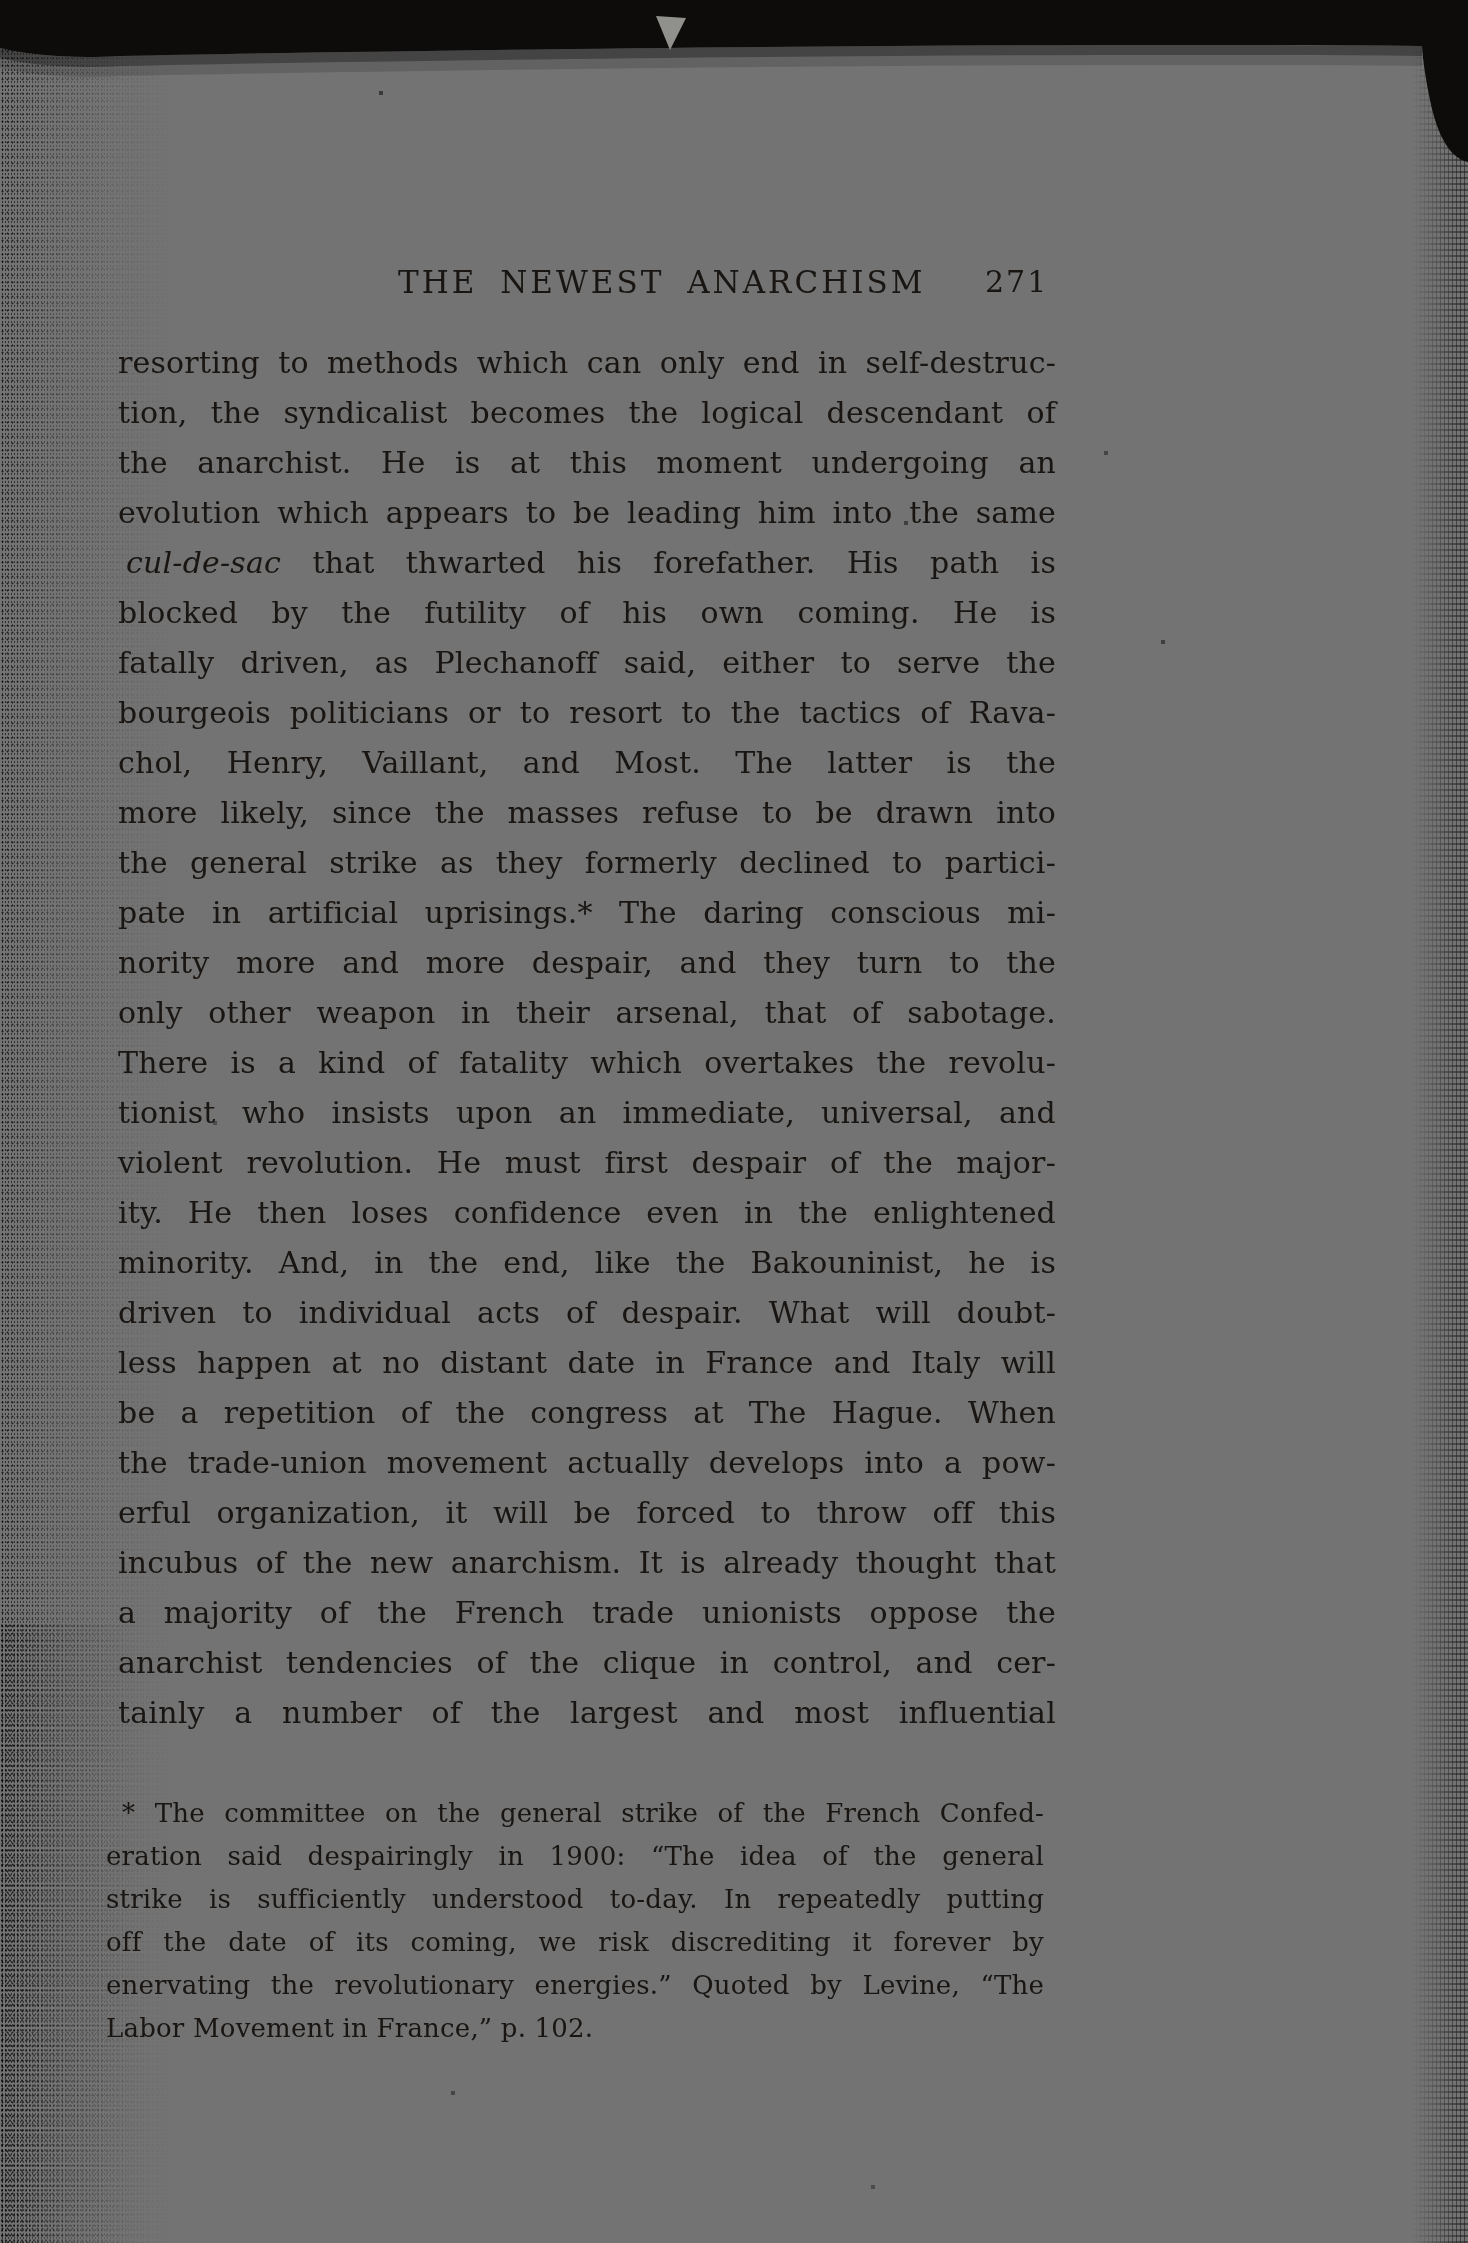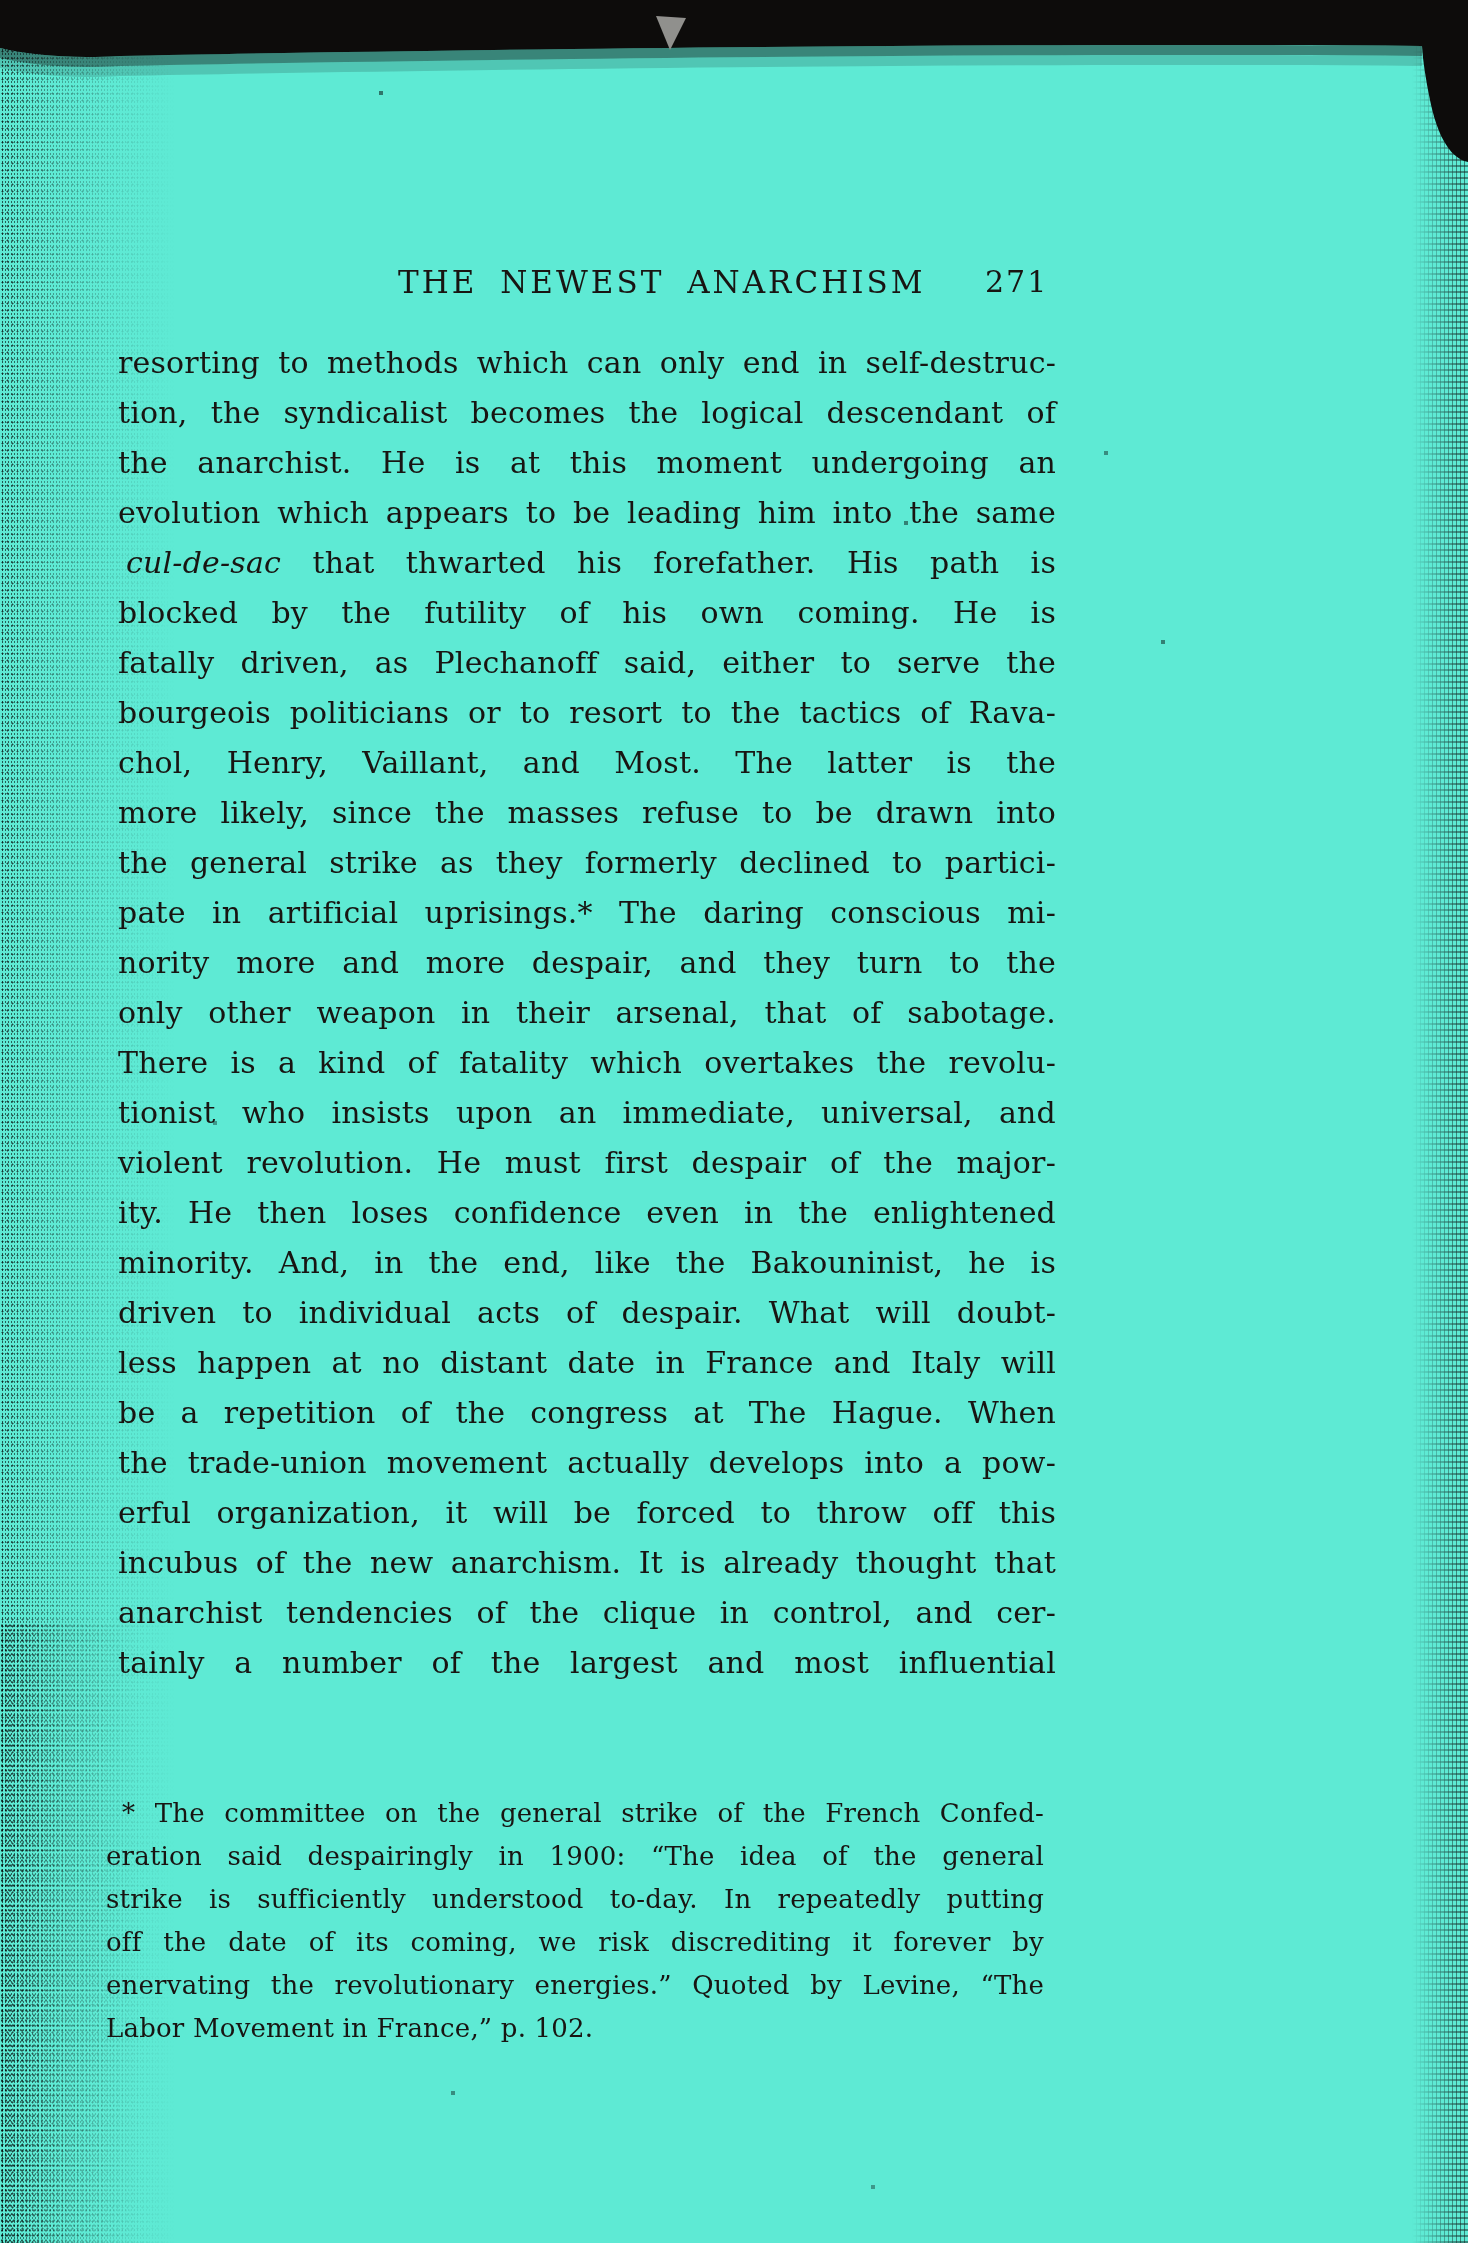--- a/index.html
+++ b/index.html
@@ -4,21 +4,21 @@
 <style>
   html, body { margin: 0; padding: 0; }
   body {
     background: #fcfcfa;
     font-family: "DejaVu Serif", "Liberation Serif", serif;
   }
   .scan {
     position: relative;
     width: 1468px;
     height: 2243px;
-    background: #5eead4;
+    background: #737373;
     overflow: hidden;
     color: #181512;
   }
 
   
   .top-band { position: absolute; top: 0; left: 0; z-index: 3; pointer-events: none; }
   .right-edge {
     position: absolute; top: 46px; right: 0; bottom: 0; width: 56px; z-index: 2;
     background-image:
       repeating-linear-gradient(90deg, rgba(10,10,10,.55) 0 1px, transparent 1px 4px),
@@ -119,20 +119,21 @@
       <div class="line"><span>tionist who insists upon an immediate, universal, and</span></div>
       <div class="line"><span>violent revolution.  He must first despair of the major-</span></div>
       <div class="line"><span>ity.  He then loses confidence even in the enlightened</span></div>
       <div class="line"><span>minority.  And, in the end, like the Bakouninist, he is</span></div>
       <div class="line"><span>driven to individual acts of despair.  What will doubt-</span></div>
       <div class="line"><span>less happen at no distant date in France and Italy will</span></div>
       <div class="line"><span>be a repetition of the congress at The Hague.  When</span></div>
       <div class="line"><span>the trade-union movement actually develops into a pow-</span></div>
       <div class="line"><span>erful organization, it will be forced to throw off this</span></div>
       <div class="line"><span>incubus of the new anarchism.  It is already thought that</span></div>
+      <div class="line"><span>a majority of the French trade unionists oppose the</span></div>
       <div class="line"><span>anarchist tendencies of the clique in control, and cer-</span></div>
       <div class="line"><span>tainly a number of the largest and most influential</span></div>
     </div>
 
   <div class="footnote-text">
       <div class="line indent"><span>* The committee on the general strike of the French Confed-</span></div>
       <div class="line"><span>eration said despairingly in 1900: “The idea of the general</span></div>
       <div class="line"><span>strike is sufficiently understood to-day.  In repeatedly putting</span></div>
       <div class="line"><span>off the date of its coming, we risk discrediting it forever by</span></div>
       <div class="line"><span>enervating the revolutionary energies.”  Quoted by Levine, “The</span></div>

